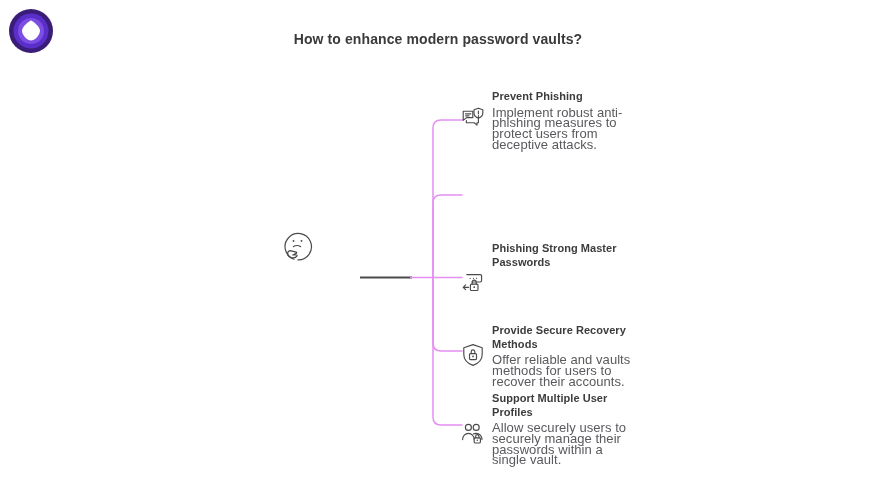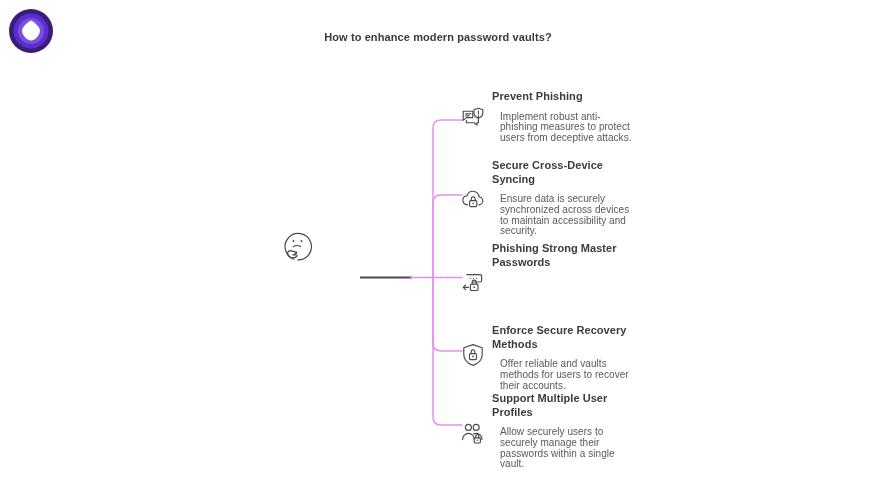--- a/index.html
+++ b/index.html
@@ -15,21 +15,21 @@
   
   #logo{
     position:absolute;left:8px;top:8px;width:46px;height:46px;
   }
   #logo svg{display:block;}
 
   
   #title{
     position:absolute;left:0;top:31px;width:876px;
     text-align:center;
-    font-size:11px;font-weight:bold;color:#3a3a3a;
+    font-size:14px;font-weight:bold;color:#3a3a3a;
     letter-spacing:.1px;
   }
 
   
   #connector{
     position:absolute;left:0;top:0;width:876px;height:493px;
     pointer-events:none;
   }
 
   
@@ -50,23 +50,23 @@
   }
   .branch-icon svg{display:block;}
   .branch-text{width:148px;}
   .branch-heading{
     font-size:11px;font-weight:bold;color:#3c3c3c;
     line-height:13.5px;
     margin:0 0 4px 0;
     letter-spacing:.05px;
   }
   .branch-desc{
-    font-size:10px;color:#59595e;
+    font-size:13px;color:#59595e;
     line-height:10.8px;
-    margin:8px;
+    margin:0;
     letter-spacing:.05px;
   }
 
   
   #branch-0{left:460px;top:90px;}
   #branch-1{left:460px;top:159px;}
   #branch-2{left:460px;top:242px;}
   #branch-3{left:460px;top:324px;}
   #branch-4{left:460px;top:392px;}
 
@@ -130,36 +130,20 @@
           <circle cx="18.4" cy="10.4" r="0.55" fill="#4a4a4a" stroke="none"></circle>
         </g>
       </svg>
     </div>
     <div class="branch-text">
       <p class="branch-heading">Prevent Phishing</p>
       <p class="branch-desc">Implement robust anti-phishing measures to protect users from deceptive attacks.</p>
     </div>
   </div>
 
-  <div class="branch" id="branch-1">
-    <div class="branch-icon">
-      <svg width="26" height="26" viewBox="0 0 26 26">
-        <g fill="none" stroke="#4a4a4a" stroke-width="1.15" stroke-linecap="round" stroke-linejoin="round">
-          <path d="M7.6 17.8 C4.8 17.8 2.8 15.8 2.8 13.3 C2.8 11 4.6 9.1 6.9 8.9 C7.6 6.2 10 4.2 12.9 4.2 C16.2 4.2 18.9 6.8 19.1 10 C21.2 10.3 22.8 12 22.8 14 C22.8 16.1 21 17.8 18.8 17.8"></path>
-          <rect x="9.6" y="13.6" width="7.2" height="6" rx="1"></rect>
-          <path d="M11.3 13.6 v-1.9 a1.9 1.9 0 0 1 3.8 0 v1.9"></path>
-          <circle cx="13.2" cy="16.5" r="0.85" fill="#4a4a4a" stroke="none"></circle>
-        </g>
-      </svg>
-    </div>
-    <div class="branch-text">
-      <p class="branch-heading">Secure Cross-Device Syncing</p>
-      <p class="branch-desc">Ensure data is securely synchronized across devices to maintain accessibility and security.</p>
-    </div>
-  </div>
 
   <div class="branch" id="branch-2">
     <div class="branch-icon">
       <svg width="26" height="26" viewBox="0 0 26 26">
         <g fill="none" stroke="#4a4a4a" stroke-width="1.15" stroke-linecap="round" stroke-linejoin="round">
           <path d="M6.8 4.6 h13.4 a1.4 1.4 0 0 1 1.4 1.4 v4.6 a1.4 1.4 0 0 1 -1.4 1.4 h-8"></path>
           <circle cx="10.2" cy="8.3" r="0.6" fill="#4a4a4a" stroke="none"></circle>
           <circle cx="13.4" cy="8.3" r="0.6" fill="#4a4a4a" stroke="none"></circle>
           <circle cx="16.6" cy="8.3" r="0.6" fill="#4a4a4a" stroke="none"></circle>
           <rect x="10.4" y="14.1" width="7.6" height="6.4" rx="1.1"></rect>
@@ -179,21 +163,21 @@
       <svg width="26" height="26" viewBox="0 0 26 26">
         <g fill="none" stroke="#4a4a4a" stroke-width="1.15" stroke-linecap="round" stroke-linejoin="round">
           <path d="M13 2.6 L22.2 5.8 v6.6 c0 5.2 -4 9 -9.2 11 C7.8 21.4 3.8 17.6 3.8 12.4 V5.8 Z"></path>
           <rect x="9.5" y="11.6" width="7" height="6" rx="1"></rect>
           <path d="M11.2 11.6 v-1.9 a1.8 1.8 0 0 1 3.6 0 v1.9"></path>
           <circle cx="13" cy="14.4" r="0.85" fill="#4a4a4a" stroke="none"></circle>
         </g>
       </svg>
     </div>
     <div class="branch-text">
-      <p class="branch-heading">Enforce Secure Recovery Methods</p>
+      <p class="branch-heading">Provide Secure Recovery Methods</p>
       <p class="branch-desc">Offer reliable and vaults methods for users to recover their accounts.</p>
     </div>
   </div>
 
   <div class="branch" id="branch-4">
     <div class="branch-icon">
       <svg width="26" height="26" viewBox="0 0 26 26">
         <g fill="none" stroke="#4a4a4a" stroke-width="1.15" stroke-linecap="round" stroke-linejoin="round">
           <circle cx="8.4" cy="7.4" r="3"></circle>
           <circle cx="16.2" cy="7.4" r="3"></circle>

